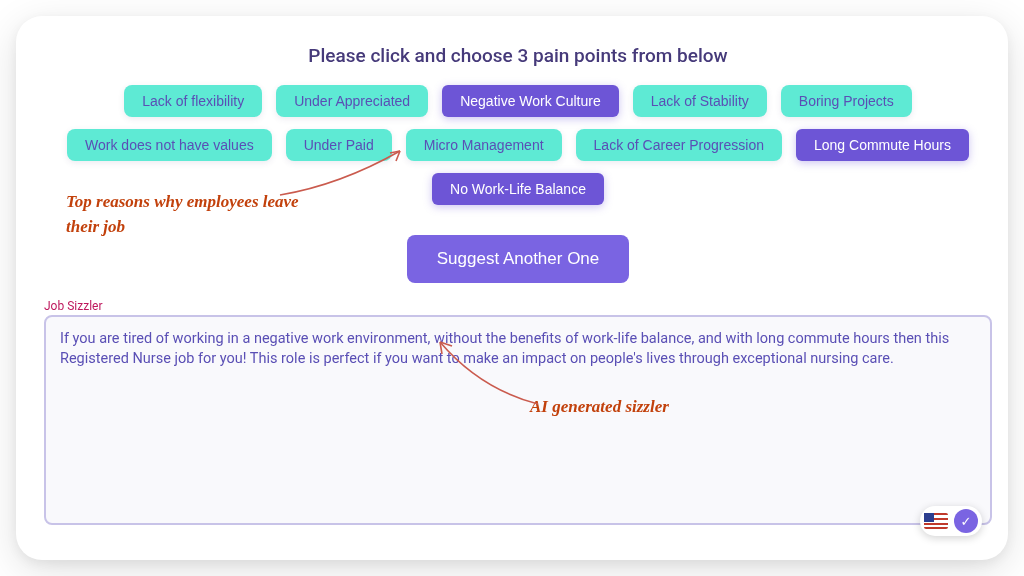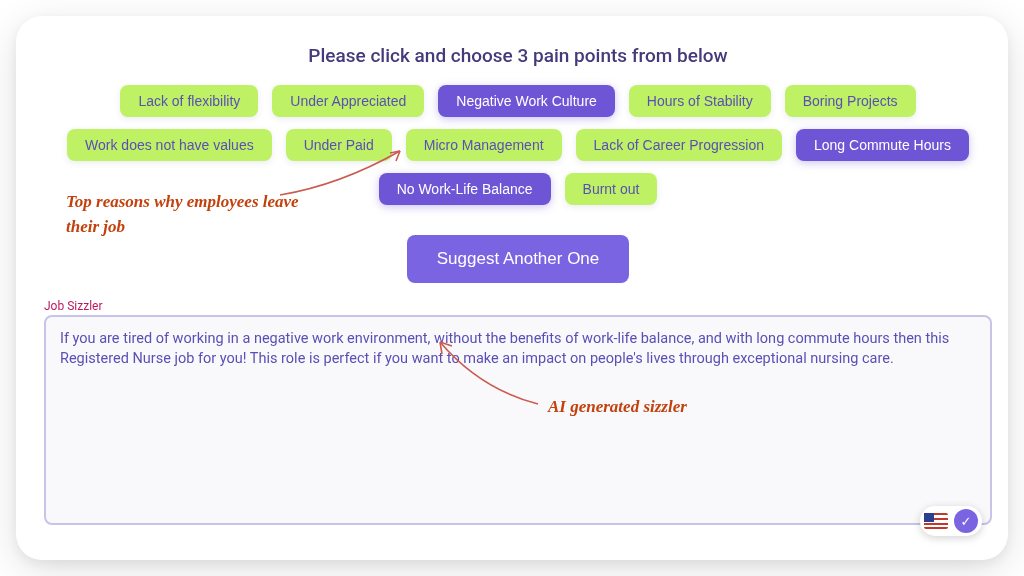--- a/index.html
+++ b/index.html
@@ -34,32 +34,33 @@
       flex-wrap: wrap;
       justify-content: center;
       gap: 12px 14px;
       margin-bottom: 14px;
       padding: 0 10px;
     }
     .chip {
       padding: 8px 18px;
       border-radius: 8px;
       font-size: 14px;
-      background: #bef264;
+      background: #5eead4;
       color: #5a4fb5;
       border: none;
       box-shadow: 0 2px 6px rgba(70,58,122,0.10);
       cursor: pointer;
       font-weight: 450;
       white-space: nowrap;
     }
     .chip.selected {
       background: #6d55d6;
       color: #fff;
       box-shadow: 0 2px 8px rgba(109,85,214,0.35);
+      border-radius: 6px;
     }
     .suggest-row {
       text-align: center;
       margin: 12px 0 16px 0;
     }
     .suggest-btn {
       background: #7a64e2;
       color: #fff;
       font-size: 17px;
       font-weight: 450;
@@ -92,21 +93,21 @@
       position: absolute;
       font-family: Georgia, 'Times New Roman', serif;
       font-weight: 700;
       font-style: italic;
       color: #c2410c;
       font-size: 17px;
       line-height: 1.45;
       pointer-events: none;
     }
     .ann1 { left: 66px; top: 190px; width: 240px; }
-    .ann2 { left: 548px; top: 395px; }
+    .ann2 { left: 530px; top: 395px; }
     .badge-group {
       position: absolute;
       right: 42px;
       bottom: 40px;
       display: flex;
       align-items: center;
       gap: 6px;
       background: #fff;
       border-radius: 20px;
       padding: 3px 4px;
@@ -140,29 +141,28 @@
 <body>
 
 <div class="window">
 
   <div class="heading">Please click and choose 3 pain points from below</div>
 
   <div class="chips" id="chips">
       <button class="chip">Lack of flexibility</button>
       <button class="chip">Under Appreciated</button>
       <button class="chip selected">Negative Work Culture</button>
-      <button class="chip">Hours of Stability</button>
+      <button class="chip">Lack of Stability</button>
       <button class="chip">Boring Projects</button>
       <button class="chip">Work does not have values</button>
       <button class="chip">Under Paid</button>
       <button class="chip">Micro Management</button>
       <button class="chip">Lack of Career Progression</button>
       <button class="chip selected">Long Commute Hours</button>
       <button class="chip selected">No Work-Life Balance</button>
-      <button class="chip">Burnt out</button>
     </div>
 
   <div class="suggest-row">
     <button class="suggest-btn">Suggest Another One</button>
   </div>
 
   <div class="field-label">Job Sizzler</div>
   <textarea class="textarea" style="">If you are tired of working in a negative work environment, without the benefits of work-life balance, and with long commute hours then this Registered Nurse job for you! This role is perfect if you want to make an impact on people's lives through exceptional nursing care.</textarea>
 
 </div>

